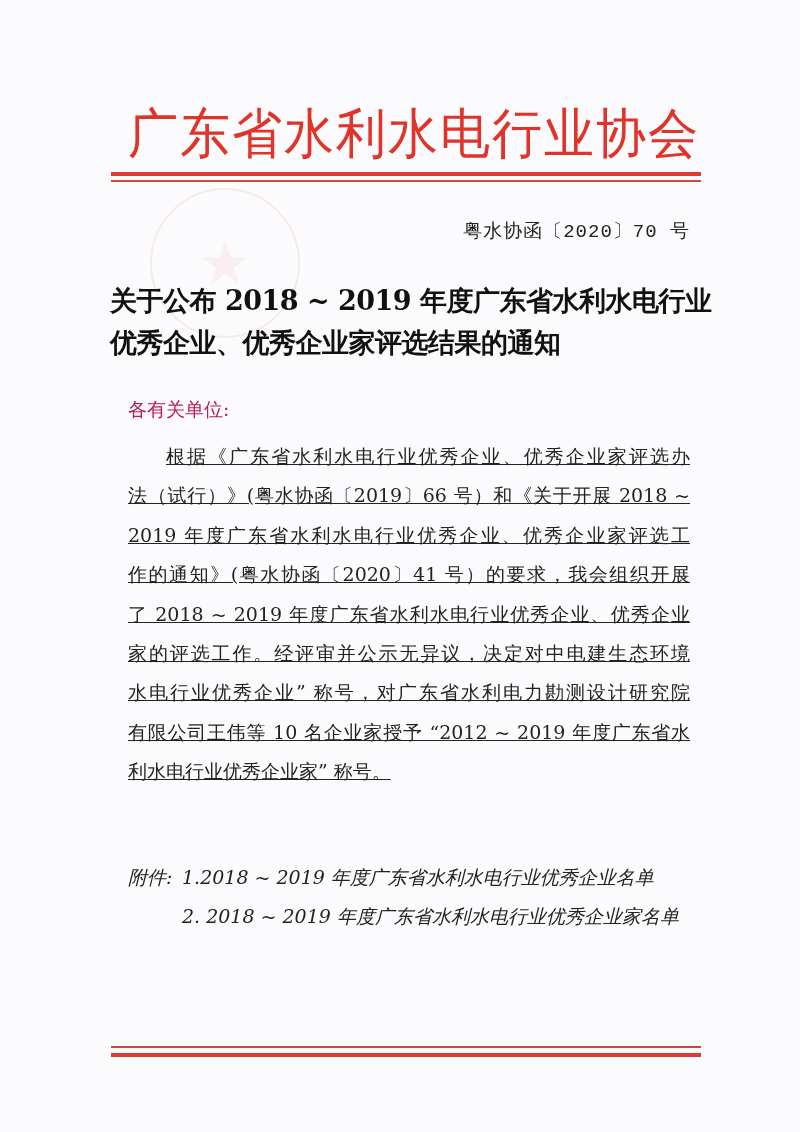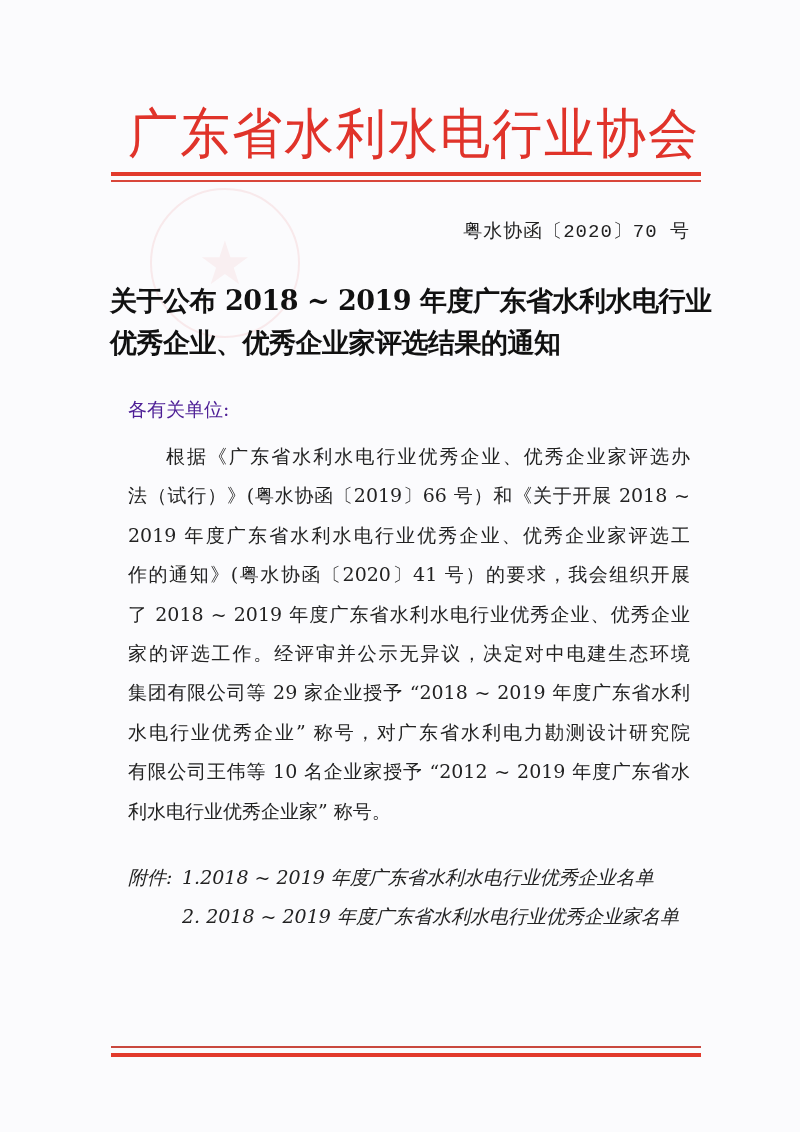--- a/index.html
+++ b/index.html
@@ -90,37 +90,38 @@
       font-family: "DejaVu Serif", "Liberation Serif", serif;
       letter-spacing: -0.5px;
     }
     .doc-title div { white-space: nowrap; }
 
     .salutation {
       position: absolute;
       top: 397px;
       left: 128px;
       font-size: 19px;
-      color: #4c1d95;
+      color: #be185d;
     }
     .body-text {
       position: absolute;
       top: 437px;
       left: 128px;
       width: 562px;
       font-size: 19px;
       line-height: 39.4px;
       color: #222;
       text-align: justify;
     }
     .body-text .line {
       white-space: nowrap;
       display: block;
       text-align-last: justify;
       text-align: justify;
+      text-decoration: underline;
     }
     .body-text .line.first { padding-left: 38px; }
     .body-text .line.last { text-align-last: left; }
 
     .attachments {
       position: absolute;
       top: 858px;
       left: 128px;
       font-size: 19px;
       line-height: 39px;
@@ -166,21 +167,20 @@
 
   <div class="salutation">各有关单位:</div>
 
   <div class="body-text">
     <span class="line first">根据《广东省水利水电行业优秀企业、优秀企业家评选办</span>
     <span class="line">法（试行）》(粤水协函〔2019〕66 号）和《关于开展 2018 ~</span>
     <span class="line">2019 年度广东省水利水电行业优秀企业、优秀企业家评选工</span>
     <span class="line">作的通知》(粤水协函〔2020〕41 号）的要求，我会组织开展</span>
     <span class="line">了 2018 ~ 2019 年度广东省水利水电行业优秀企业、优秀企业</span>
     <span class="line">家的评选工作。经评审并公示无异议，决定对中电建生态环境</span>
-    <span class="line">集团有限公司等 29 家企业授予 “2018 ~ 2019 年度广东省水利</span>
     <span class="line">水电行业优秀企业” 称号，对广东省水利电力勘测设计研究院</span>
     <span class="line">有限公司王伟等 10 名企业家授予 “2012 ~ 2019 年度广东省水</span>
     <span class="line last">利水电行业优秀企业家” 称号。</span>
   </div>
 
   <div class="attachments">
     <div class="row">
       <span class="label">附件:</span>
       <span class="item">1.2018 ~ 2019 年度广东省水利水电行业优秀企业名单</span>
     </div>

